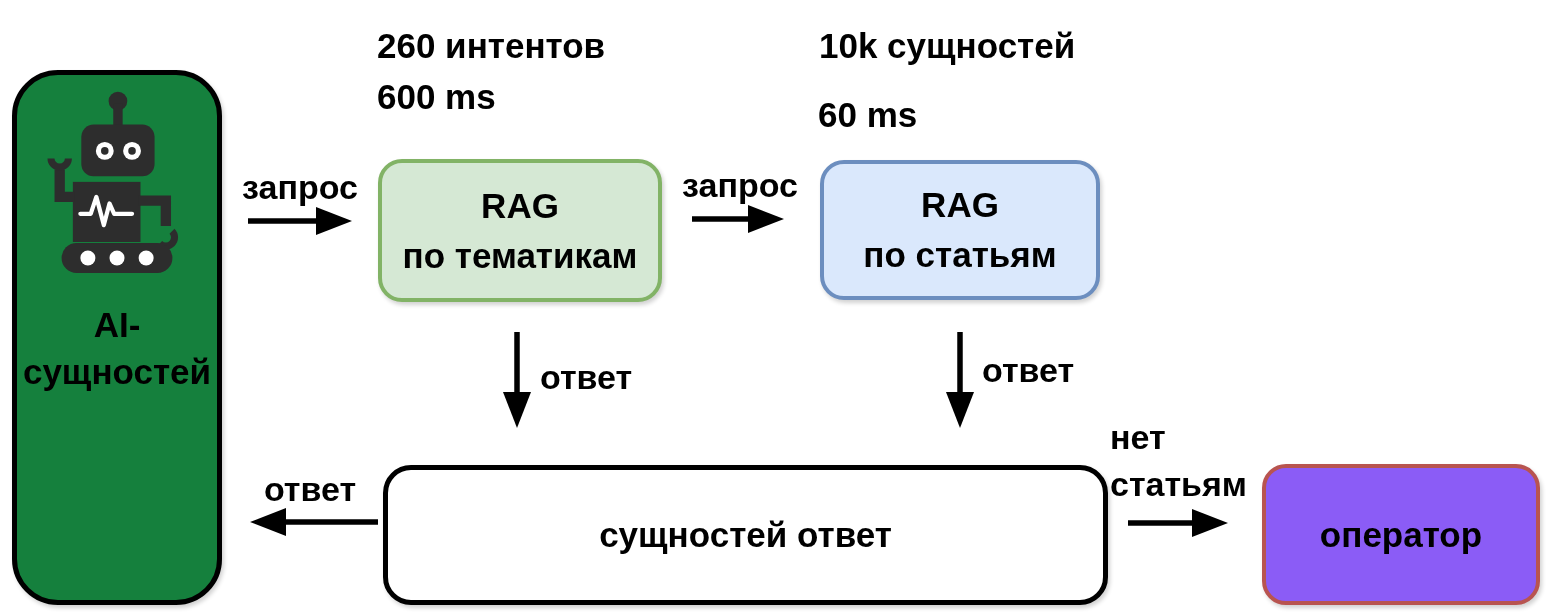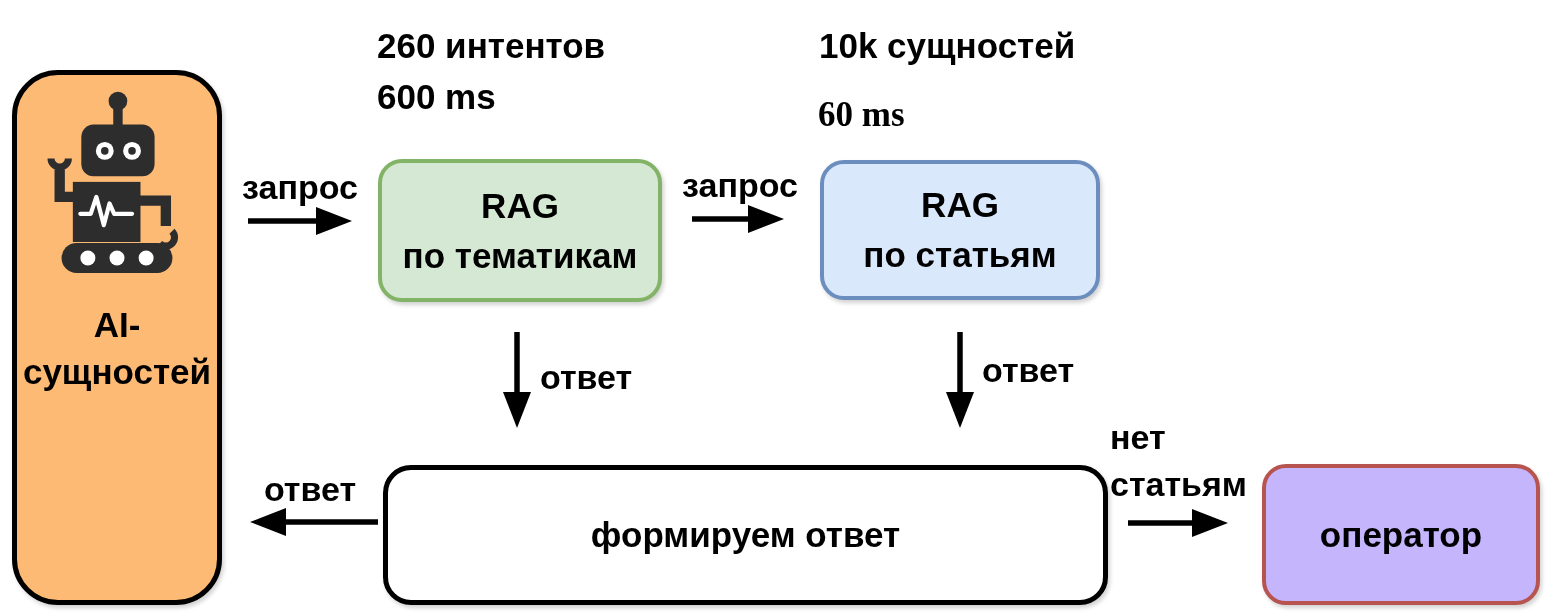--- a/index.html
+++ b/index.html
@@ -14,49 +14,49 @@
   .node{
     position:absolute;box-sizing:border-box;
     display:flex;flex-direction:column;align-items:center;justify-content:center;
     text-align:center;border-radius:24px;
     box-shadow:2px 3px 4px rgba(0,0,0,0.18);
     margin-top:12px;
   }
   .node .line{display:block;}
   #assistant{
     left:12px;top:58px;width:210px;height:535px;
-    background:#fdba74;border:5px solid #000;border-radius:46px;
+    background:#15803d;border:5px solid #000;border-radius:46px;
     justify-content:flex-start;padding-top:12px;
   }
   #assistant .assistant-label{margin-top:28px;font-size:35px;line-height:47px;}
   #rag-topics{
     left:378px;top:147px;width:284px;height:143px;
     background:#d5e8d4;border:4px solid #82b366;
     font-size:35px;line-height:50px;
   }
   #rag-articles{
     left:820px;top:148px;width:280px;height:140px;
     background:#dae8fc;border:4px solid #6c8ebf;
     font-size:35px;line-height:50px;
   }
   #compose{
     left:383px;top:453px;width:725px;height:140px;
     background:#ffffff;border:5px solid #000;border-radius:28px;
     font-size:35px;
   }
   #operator{
     left:1262px;top:452px;width:278px;height:141px;
-    background:#c4b5fd;border:4px solid #b85450;
+    background:#8b5cf6;border:4px solid #b85450;
     font-size:35px;
   }
   .annotation{position:absolute;width:282px;text-align:left;font-size:35px;}
   #ann-intents{left:377px;top:26px;}
   #ann-topics-latency{left:377px;top:77px;}
   #ann-entities{left:819px;top:26px;}
-  #ann-articles-latency{left:818px;top:95px;font-family:Liberation Serif, serif;}
+  #ann-articles-latency{left:818px;top:95px;}
   .edge-label{position:absolute;font-size:34px;}
   #lbl-zapros-1{left:228px;top:168px;width:144px;text-align:center;}
   #lbl-zapros-2{left:668px;top:166px;width:144px;text-align:center;}
   #lbl-otvet-topics{left:540px;top:358px;}
   #lbl-otvet-articles{left:982px;top:351px;}
   #lbl-otvet-left{left:238px;top:470px;width:144px;text-align:center;}
   #lbl-net-otveta{left:1110px;top:414px;width:148px;text-align:left;line-height:47px;}
   .robot-svg{display:block;}
 </style>
 </head>
@@ -128,21 +128,21 @@
     <span class="line">RAG</span>
     <span class="line">по тематикам</span>
   </div>
 
   <div class="node" id="rag-articles">
     <span class="line">RAG</span>
     <span class="line">по статьям</span>
   </div>
 
   <div class="node" id="compose">
-    <span class="line">формируем ответ</span>
+    <span class="line">сущностей ответ</span>
   </div>
 
   <div class="node" id="operator">
     <span class="line">оператор</span>
   </div>
 
   <div class="edge-label" id="lbl-zapros-1">запрос</div>
   <div class="edge-label" id="lbl-zapros-2">запрос</div>
   <div class="edge-label" id="lbl-otvet-topics">ответ</div>
   <div class="edge-label" id="lbl-otvet-articles">ответ</div>

